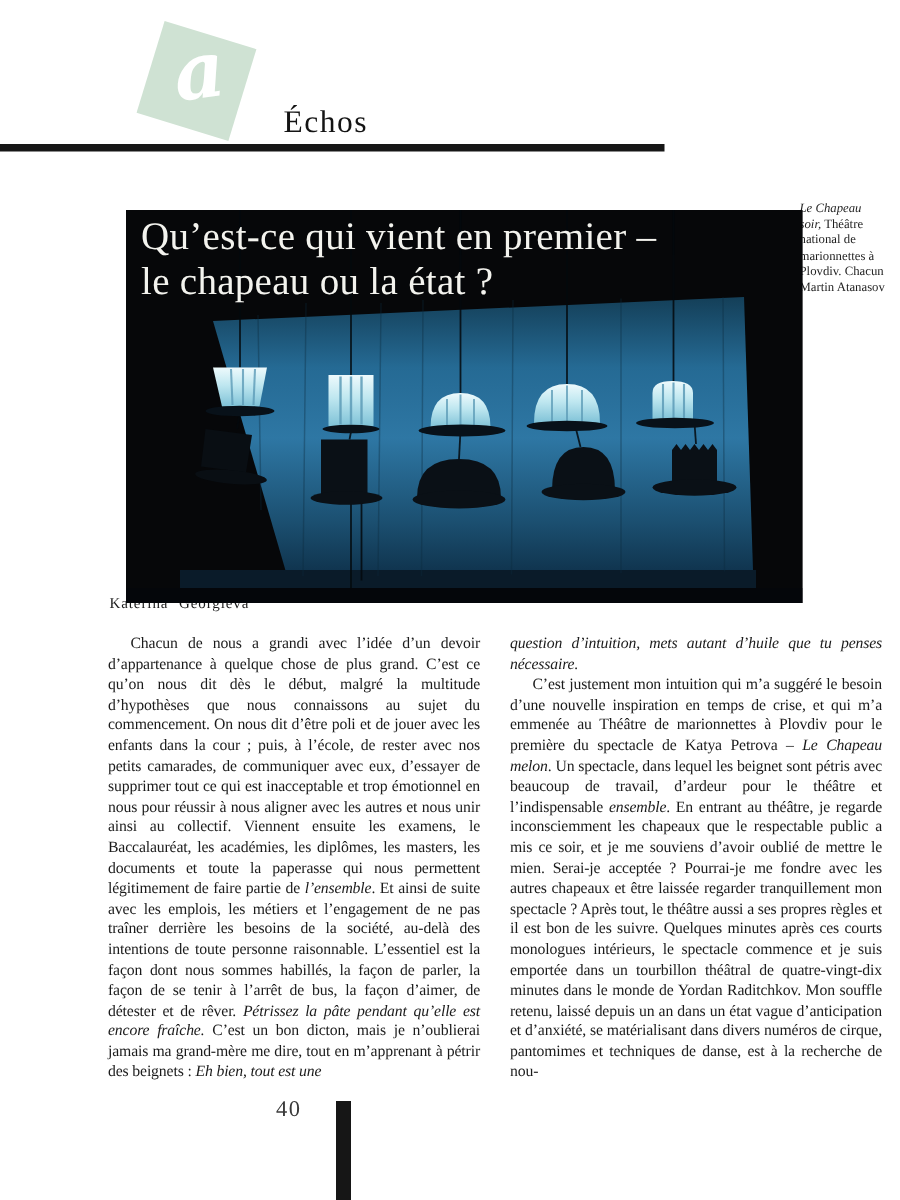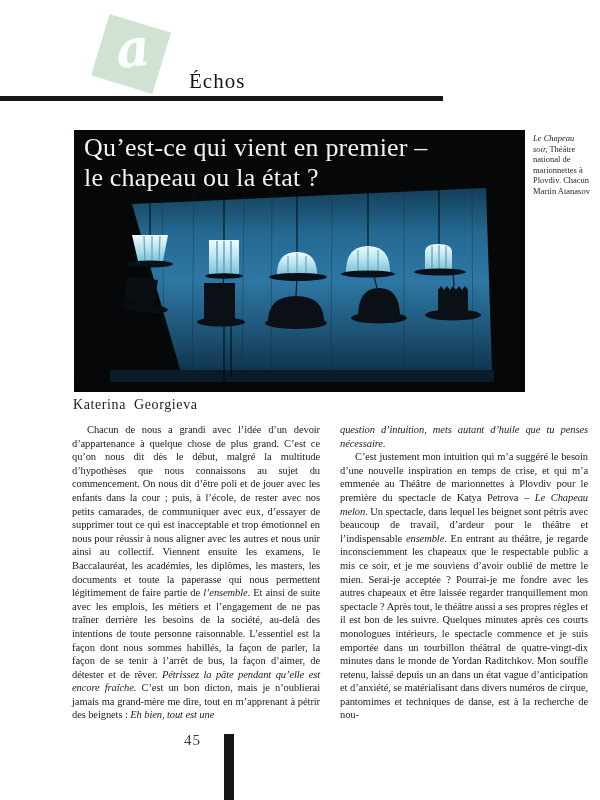--- a/index.html
+++ b/index.html
@@ -22,39 +22,39 @@
   .section-title{
     position:absolute;left:176px;top:56px;margin:13px;
     font-size:21px;font-weight:normal;letter-spacing:1px;color:#141414;z-index:3;
   }
   .header-rule{
     position:absolute;left:0;top:96px;width:443px;height:5px;
     background:var(--rule-black,#161616);z-index:2;
   }
   
   .photo{
-    position:absolute;left:72px;top:128px;width:451px;height:262px;margin:2px;
+    position:absolute;left:72px;top:128px;width:451px;height:262px;margin:12px;
     background:#060709;z-index:2;
   }
   .photo svg{display:block;width:451px;height:262px;}
   .headline{
     position:absolute;left:10px;top:3px;margin:0;
     font-size:26px;line-height:30px;color:#f3f3ee;font-weight:normal;
     letter-spacing:.2px;white-space:nowrap;
   }
   
   .caption{
     position:absolute;left:533px;top:133px;width:62px;
     font-size:8.5px;line-height:10.5px;color:#1f1f1f;
   }
   .caption i{margin-right:2px;}
   
   .author{
     position:absolute;left:73px;top:397px;
-    font-size:14px;letter-spacing:.6px;word-spacing:4px;color:#1a1a1a;
+    font-size:10px;letter-spacing:.6px;word-spacing:4px;color:#1a1a1a;
   }
   .columns{
     position:absolute;left:72px;top:423px;width:516px;
     display:flex;gap:20px;align-items:flex-end;
   }
   .col{
     width:248px;font-size:10.5px;line-height:13.6px;letter-spacing:-0.1px;
     text-align:justify;color:#1b1b1b;
   }
   .col p{margin:0;}
@@ -202,16 +202,16 @@
   <div class="columns">
     <div class="col">
         <p class="indent"><span>Chacun de nous a grandi avec l’idée d’un devoir d’appartenance à quelque chose de plus grand. C’est ce qu’on nous dit dès le début, malgré la multitude d’hypothèses que nous connaissons au sujet du commencement. On nous dit d’être poli et de jouer avec les enfants dans la cour ; puis, à l’école, de rester avec nos petits camarades, de communiquer avec eux, d’essayer de supprimer tout ce qui est inacceptable et trop émotionnel en nous pour réussir à nous aligner avec les autres et nous unir ainsi au collectif. Viennent ensuite les examens, le Baccalauréat, les académies, les diplômes, les masters, les documents et toute la paperasse qui nous permettent légitimement de faire partie de </span><i>l’ensemble</i><span>. Et ainsi de suite avec les emplois, les métiers et l’engagement de ne pas traîner derrière les besoins de la société, au-delà des intentions de toute personne raisonnable. L’essentiel est la façon dont nous sommes habillés, la façon de parler, la façon de se tenir à l’arrêt de bus, la façon d’aimer, de détester et de rêver. </span><i>Pétrissez la pâte pendant qu’elle est encore fraîche.</i><span> C’est un bon dicton, mais je n’oublierai jamais ma grand-mère me dire, tout en m’apprenant à pétrir des beignets : </span><i>Eh bien, tout est une</i></p>
       </div>
     <div class="col">
         <p class=""><i>question d’intuition, mets autant d’huile que tu penses nécessaire.</i></p>
         <p class="indent"><span>C’est justement mon intuition qui m’a suggéré le besoin d’une nouvelle inspiration en temps de crise, et qui m’a emmenée au Théâtre de marionnettes à Plovdiv pour le première du spectacle de Katya Petrova – </span><i>Le Chapeau melon</i><span>. Un spectacle, dans lequel les beignet sont pétris avec beaucoup de travail, d’ardeur pour le théâtre et l’indispensable </span><i>ensemble</i><span>. En entrant au théâtre, je regarde inconsciemment les chapeaux que le respectable public a mis ce soir, et je me souviens d’avoir oublié de mettre le mien. Serai-je acceptée ? Pourrai-je me fondre avec les autres chapeaux et être laissée regarder tranquillement mon spectacle ? Après tout, le théâtre aussi a ses propres règles et il est bon de les suivre. Quelques minutes après ces courts monologues intérieurs, le spectacle commence et je suis emportée dans un tourbillon théâtral de quatre-vingt-dix minutes dans le monde de Yordan Raditchkov. Mon souffle retenu, laissé depuis un an dans un état vague d’anticipation et d’anxiété, se matérialisant dans divers numéros de cirque, pantomimes et techniques de danse, est à la recherche de nou-</span></p>
       </div>
   </div>
 
-  <span class="page-number">45</span>
+  <span class="page-number">40</span>
   <div class="footer-bar"></div>
 
 </div>
 
 </body></html>

